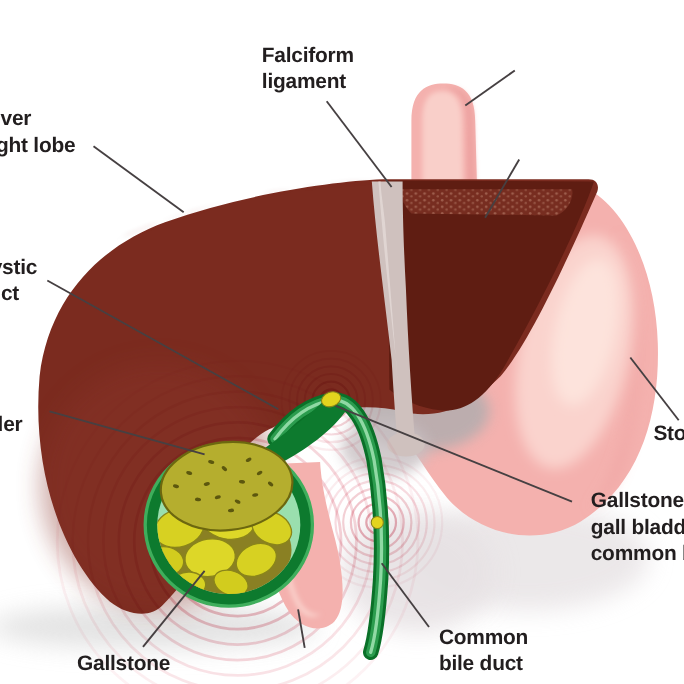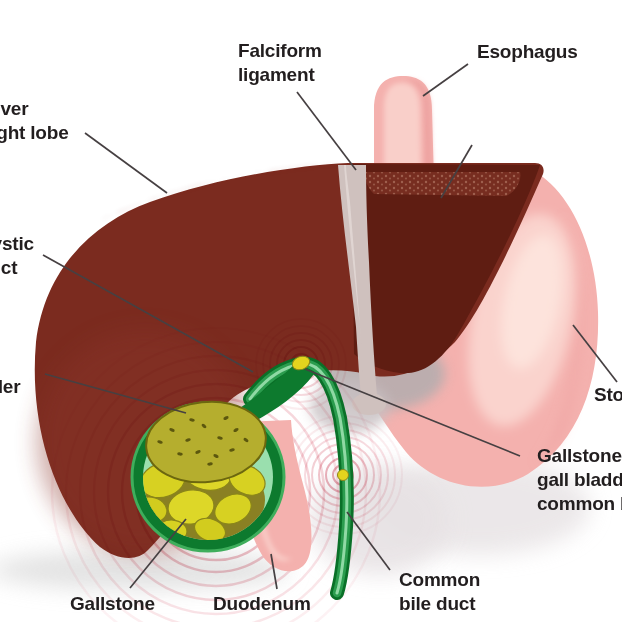--- a/index.html
+++ b/index.html
@@ -180,28 +180,26 @@
     <line x1="573" y1="313" x2="617" y2="370"></line>
     <line x1="305" y1="357" x2="520" y2="444"></line>
     <line x1="186" y1="507" x2="130" y2="576"></line>
     <line x1="271" y1="542" x2="277" y2="577"></line>
     <line x1="347" y1="500" x2="390" y2="558"></line>
   </g>
 </svg>
 
 <div class="lbl lbl-falciform">Falciform
 ligament</div>
-<div class="lbl lbl-esophagus">Esophagus</div>
 <div class="lbl lbl-liver-right">Liver
 right lobe</div>
 <div class="lbl lbl-cystic">Cystic
 duct</div>
 <div class="lbl lbl-gallbladder">Gall bladder</div>
 <div class="lbl lbl-stomach">Stomach</div>
 <div class="lbl lbl-gallstones-in">Gallstones in
 gall bladder and
 common bile duct</div>
 <div class="lbl lbl-gallstone">Gallstone</div>
-<div class="lbl lbl-duodenum">Duodenum</div>
 <div class="lbl lbl-common-bile">Common
 bile duct</div>
 
 </div>
 
 </body></html>

